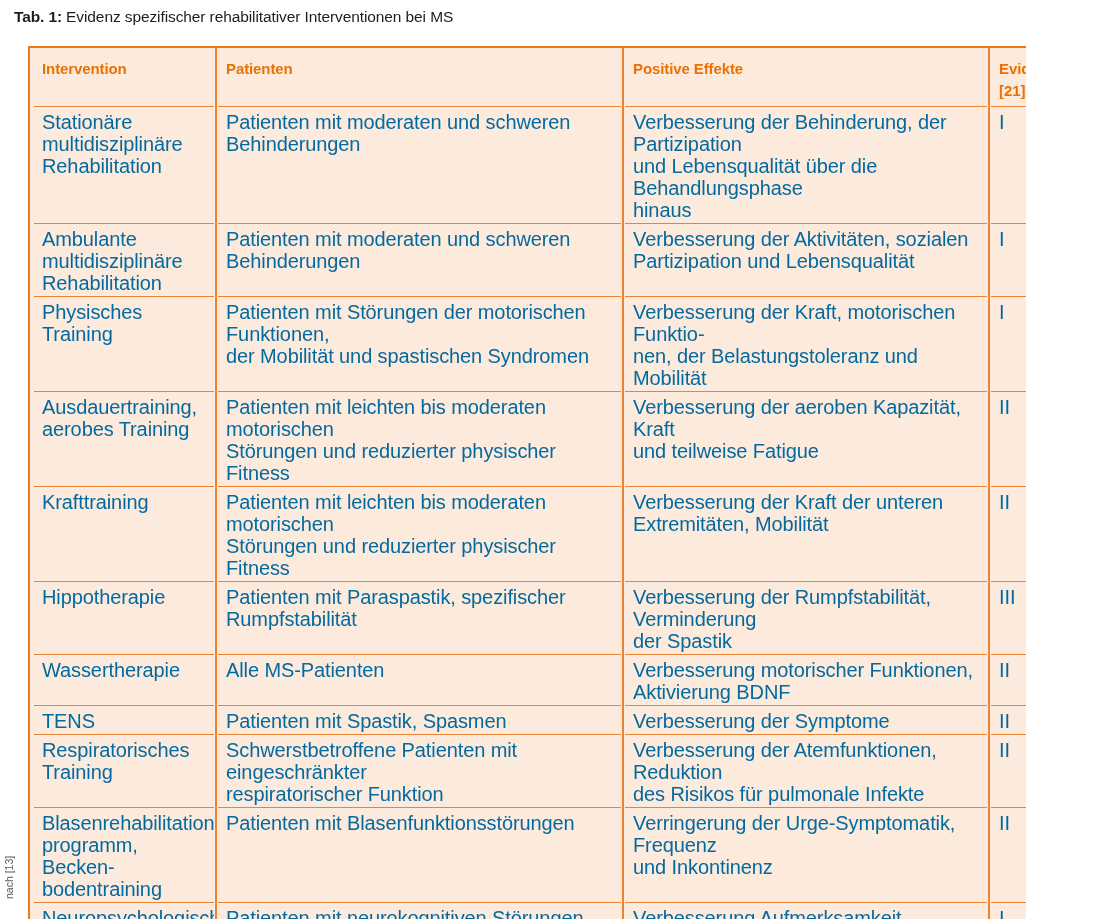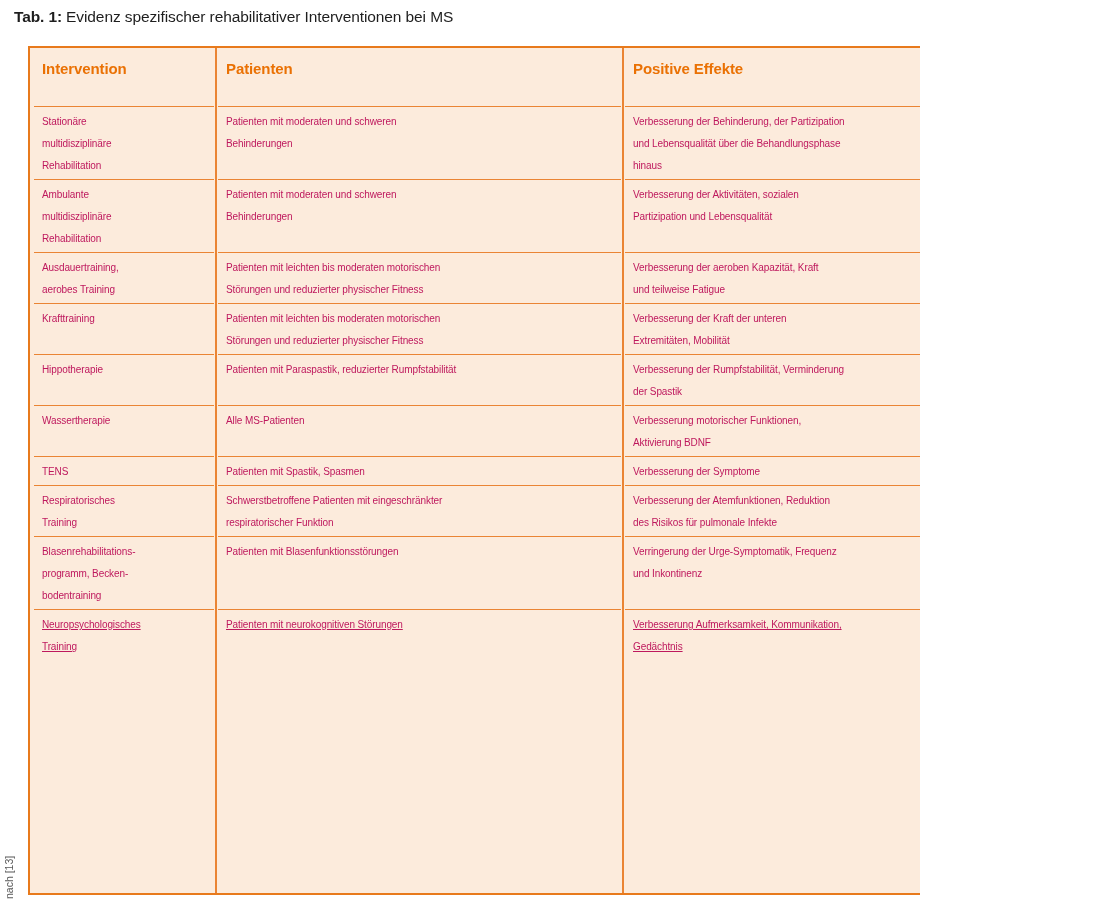--- a/index.html
+++ b/index.html
@@ -3,21 +3,21 @@
 <meta charset="utf-8">
 <style>
   html, body {
     margin: 0;
     padding: 0;
     background: #ffffff;
     font-family: "Liberation Sans", sans-serif;
   }
   #page {
     position: relative;
-    width: 920px;
+    width: 1026px;
     height: 919px;
     background: #ffffff;
     overflow: hidden;
   }
   .caption {
     position: absolute;
     left: 14px;
     top: 8px;
     font-size: 15.5px;
     color: #1e1e1e;
@@ -52,22 +52,22 @@
   th {
     padding: 10px 8px 4px 8px;
     color: #ea7104;
     font-size: 15px;
     font-weight: bold;
     line-height: 22px;
     letter-spacing: -0.1px;
   }
   td {
     padding: 4px 8px 2px 8px;
-    color: #be185d;
-    font-size: 10px;
+    color: #0369a1;
+    font-size: 20px;
     line-height: 22px;
     letter-spacing: -0.1px;
   }
   tr:last-child td { border-bottom: none; text-decoration: underline; }
 
   .vline {
     position: absolute;
     top: 0;
     bottom: 0;
     width: 1.5px;
@@ -133,39 +133,47 @@
             <td>Ambulante
 multidisziplinäre
 Rehabilitation</td>
             <td>Patienten mit moderaten und schweren
 Behinderungen</td>
             <td>Verbesserung der Aktivitäten, sozialen
 Partizipation und Lebensqualität</td>
             <td>I</td>
           </tr>
           <tr>
+            <td>Physisches Training</td>
+            <td>Patienten mit Störungen der motorischen Funktionen,
+der Mobilität und spastischen Syndromen</td>
+            <td>Verbesserung der Kraft, motorischen Funktio-
+nen, der Belastungstoleranz und Mobilität</td>
+            <td>I</td>
+          </tr>
+          <tr>
             <td>Ausdauertraining,
 aerobes Training</td>
             <td>Patienten mit leichten bis moderaten motorischen
 Störungen und reduzierter physischer Fitness</td>
             <td>Verbesserung der aeroben Kapazität, Kraft
 und teilweise Fatigue</td>
             <td>II</td>
           </tr>
           <tr>
             <td>Krafttraining</td>
             <td>Patienten mit leichten bis moderaten motorischen
 Störungen und reduzierter physischer Fitness</td>
             <td>Verbesserung der Kraft der unteren
 Extremitäten, Mobilität</td>
             <td>II</td>
           </tr>
           <tr>
             <td>Hippotherapie</td>
-            <td>Patienten mit Paraspastik, reduzierter Rumpfstabilität</td>
+            <td>Patienten mit Paraspastik, spezifischer Rumpfstabilität</td>
             <td>Verbesserung der Rumpfstabilität, Verminderung
 der Spastik</td>
             <td>III</td>
           </tr>
           <tr>
             <td>Wassertherapie</td>
             <td>Alle MS-Patienten</td>
             <td>Verbesserung motorischer Funktionen,
 Aktivierung BDNF</td>
             <td>II</td>

